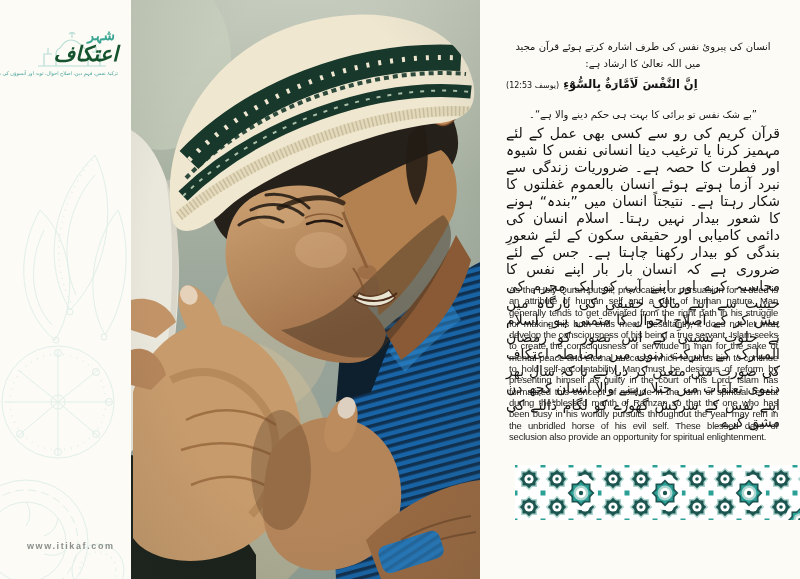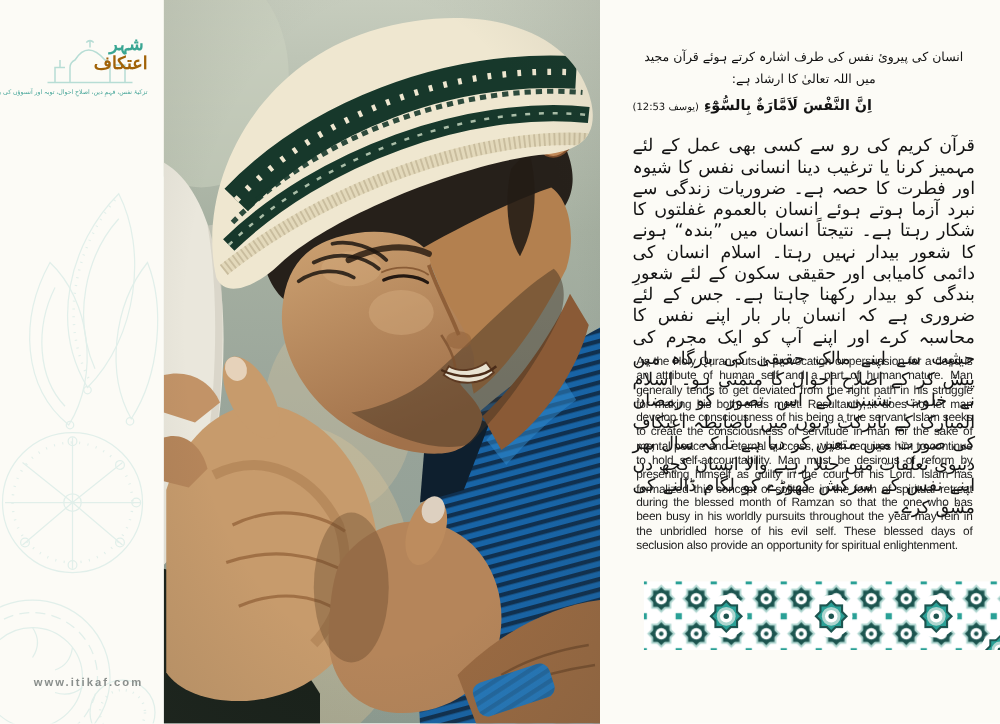--- a/index.html
+++ b/index.html
@@ -5,22 +5,22 @@
   html,body{margin:0;padding:0;}
   .page{position:relative;width:800px;height:579px;background:#fcfbf6;overflow:hidden;
         font-family:"Liberation Sans",sans-serif;}
   
   .left-col{position:absolute;left:0;top:0;width:131px;height:579px;background:#fcfbf6;}
   .watermark{position:absolute;left:0;top:150px;width:131px;height:429px;}
   .logo{position:absolute;left:26px;top:28px;width:92px;height:58px;}
   .logo-dome{position:absolute;left:0;top:0;width:92px;height:50px;}
   .logo-title{position:absolute;right:3px;top:0;font-size:14px;font-weight:bold;
               color:#3aa693;direction:rtl;line-height:1;}
-  .logo-subtitle{position:absolute;right:0;top:15px;font-size:14px;font-weight:bold;
-              color:#a16207;direction:rtl;line-height:1;}
+  .logo-subtitle{position:absolute;right:0;top:15px;font-size:21px;font-weight:bold;
+              color:#14532d;direction:rtl;line-height:1;font-style:italic;}
   .logo-tagline{position:absolute;right:0;left:0;top:42px;font-size:5px;color:#4aa79b;
               direction:rtl;text-align:center;white-space:nowrap;}
   .website{position:absolute;left:27px;top:541px;font-size:9px;font-weight:bold;
            color:#8a8f8c;letter-spacing:1.6px;text-align:right;}
   
   .photo{position:absolute;left:131px;top:0;width:349px;height:579px;}
   
   .right-col{position:absolute;left:480px;top:0;width:320px;height:520px;background:#fcfbf6;}
   .urdu{position:absolute;left:26px;right:20px;top:38px;direction:rtl;
         font-family:"DejaVu Sans",sans-serif;color:#131313;}
@@ -197,20 +197,21 @@
     <rect width="349" height="579" fill="url(#vign)" opacity="0.3"></rect>
   </svg>
 
   <div class="right-col">
     <div class="urdu">
       <p class="u-intro">انسان کی پیرویٔ نفس کی طرف اشارہ کرتے ہوئے قرآن مجید میں اللہ تعالیٰ کا ارشاد ہے:</p>
       <p class="u-verse">
         <span>اِنَّ النَّفْسَ لَاَمَّارَةٌ بِالسُّوْٓءِ</span>
         <span class="u-ref">(یوسف 12:53)</span>
       </p>
+      <p class="u-trans">”بے شک نفس تو برائی کا بہت ہی حکم دینے والا ہے“۔</p>
       <p class="u-body">قرآن کریم کی رو سے کسی بھی عمل کے لئے مہمیز کرنا یا ترغیب دینا انسانی نفس کا شیوہ اور فطرت کا حصہ ہے۔ ضروریات زندگی سے نبرد آزما ہوتے ہوئے انسان بالعموم غفلتوں کا شکار رہتا ہے۔ نتیجتاً انسان میں ”بندہ“ ہونے کا شعور بیدار نہیں رہتا۔ اسلام انسان کی دائمی کامیابی اور حقیقی سکون کے لئے شعورِ بندگی کو بیدار رکھنا چاہتا ہے۔ جس کے لئے ضروری ہے کہ انسان بار بار اپنے نفس کا محاسبہ کرے اور اپنے آپ کو ایک مجرم کی حیثیت سے اپنے مالکِ حقیقی کی بارگاہ میں پیش کر کے اصلاحِ احوال کا متمنی ہو۔ اسلام نے خلوت نشینی کے اس تصور کو رمضان المبارک کے بابرکت دنوں میں باضابطہ اعتکاف کی صورت میں متعین کر دیا ہے تا کہ سال بھر دنیوی تعلقات میں جتلا رہنے والا انسان کچھ دن اپنے نفس کے سرکش گھوڑے کو لگام ڈالنے کی مشق کرے۔</p>
     </div>
 
     <div class="english">
       <p>As the Holy Quran puts it, provocation or persuasion for a deed is an attribute of human self and a part of human nature. Man generally tends to get deviated from the right path in his struggle for making his both ends meet. Resultantly, it does not let man develop the consciousness of his being a true servant. Islam seeks to create the consciousness of servitude in man for the sake of mental peace and eternal success, which requires him to continue to hold self-accountability. Man must be desirous of reform by presenting himself as guilty in the court of his Lord. Islam has formalized this concept of solitude in the form of spiritual retreat during the blessed month of Ramzan so that the one who has been busy in his worldly pursuits throughout the year may rein in the unbridled horse of his evil self. These blessed days of seclusion also provide an opportunity for spiritual enlightenment.</p>
     </div>
 
     <svg class="pattern-band" viewBox="0 0 285 55">
       <defs>
         <g id="st8">

